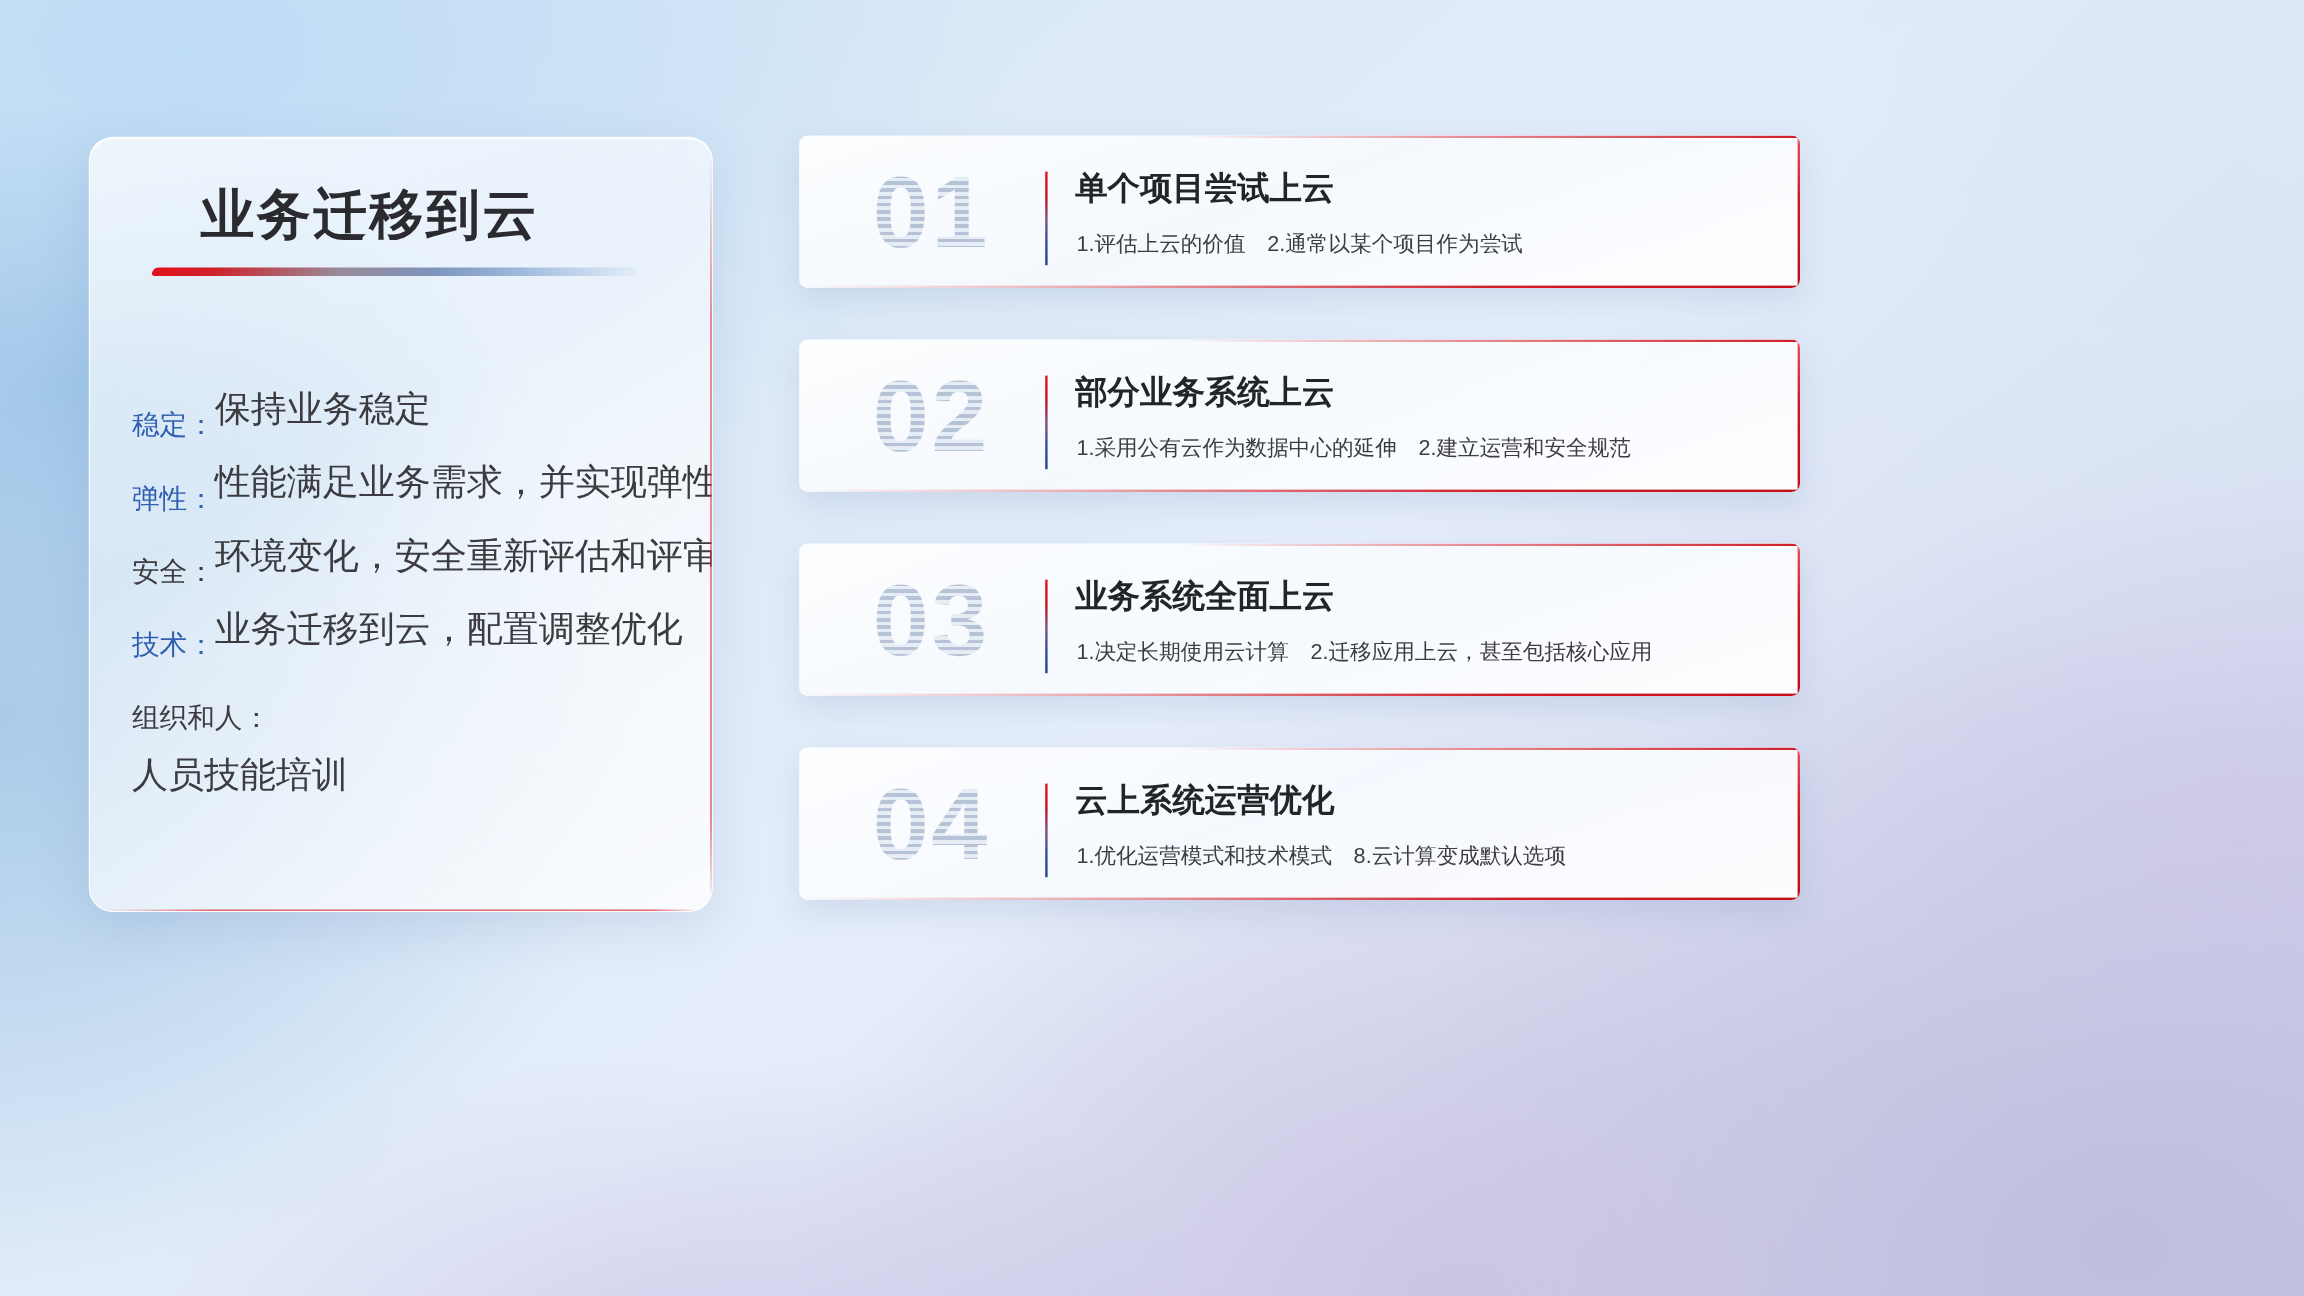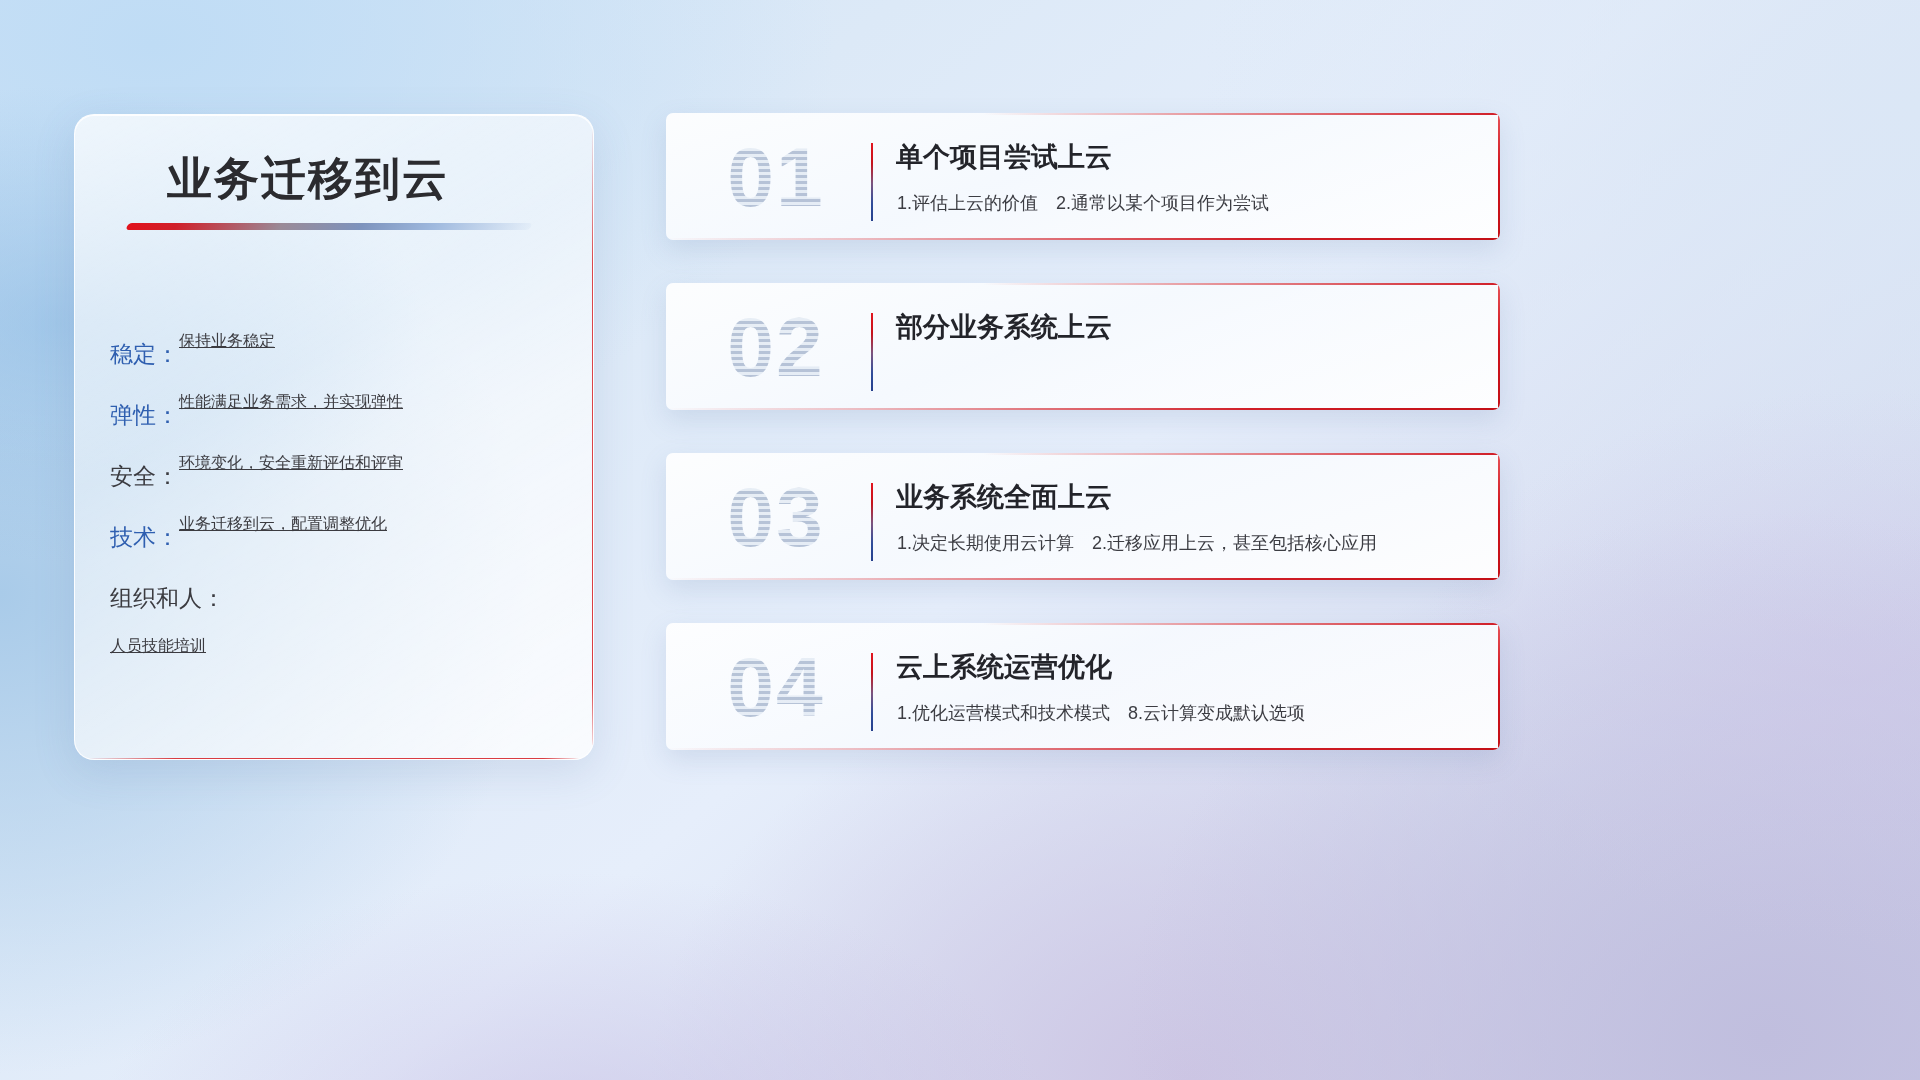--- a/index.html
+++ b/index.html
@@ -51,21 +51,21 @@
   .title-rule{
     position:absolute;left:52px;top:108px;width:404px;height:7px;
     background:linear-gradient(90deg,#e1121c 0%, #d0202a 12%, #9a8a97 38%, #7d93bd 58%, #9fb9de 76%, rgba(210,225,242,.25) 100%);
     border-radius:4px;
     transform:skewX(-26deg);
   }
   .list{position:absolute;left:35px;top:196px;right:20px;}
   .row{height:61px;display:flex;align-items:center;white-space:nowrap;}
   .row .k{font-size:23px;color:#2f5fb0;margin-top:26px;}
   .row .k.dark{color:#3b3b40;}
-  .row .v{font-size:16px;color:#3b3b40;text-decoration:underline;}
+  .row .v{font-size:30px;color:#3b3b40;}
 
   
   .cards{position:absolute;left:636px;top:113px;width:864px;}
   .card{
     position:relative;height:127px;margin-bottom:43px;border-radius:7px;
     background:linear-gradient(160deg, rgba(255,255,255,.92) 0%, rgba(248,251,255,.86) 45%, rgba(255,255,255,.95) 100%);
     box-shadow:0 10px 26px rgba(96,124,170,.17);
     overflow:hidden;
     margin-left:30px;
   }
@@ -163,20 +163,21 @@
     <div class="card-title">单个项目尝试上云</div>
     <div class="card-desc">1.评估上云的价值　2.通常以某个项目作为尝试</div>
   </div>
 
   <div class="card">
     <div class="card-top-edge"></div>
     <div class="num-shadow">02</div>
     <div class="num">02</div>
     <div class="divider"></div>
     <div class="card-title">部分业务系统上云</div>
+    <div class="card-desc">1.采用公有云作为数据中心的延伸　2.建立运营和安全规范</div>
   </div>
 
   <div class="card">
     <div class="card-top-edge"></div>
     <div class="num-shadow">03</div>
     <div class="num">03</div>
     <div class="divider"></div>
     <div class="card-title">业务系统全面上云</div>
     <div class="card-desc">1.决定长期使用云计算　2.迁移应用上云，甚至包括核心应用</div>
   </div>

